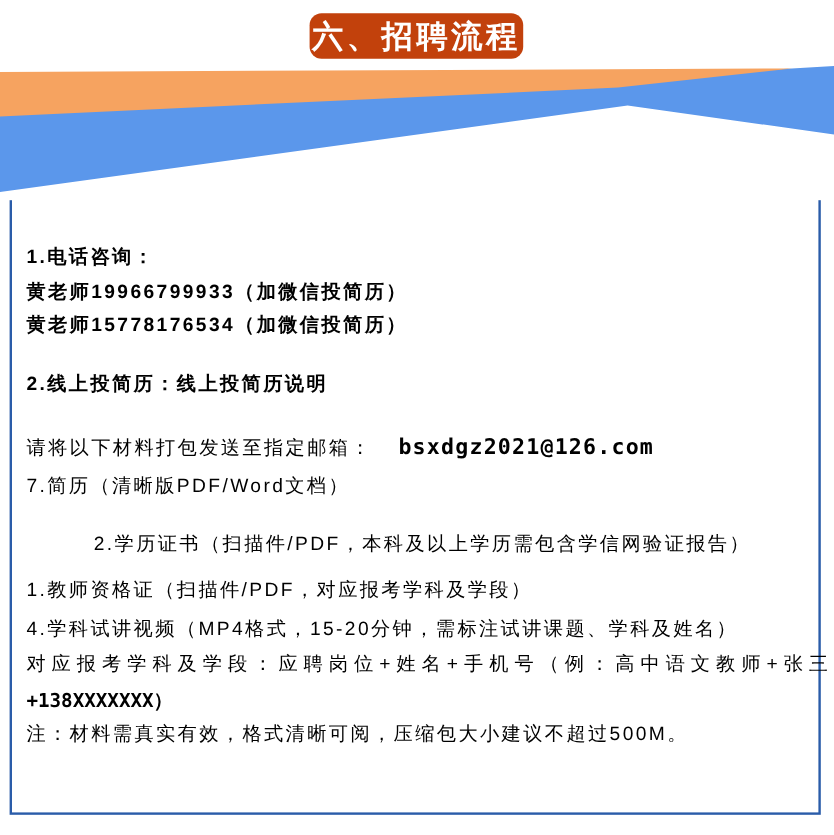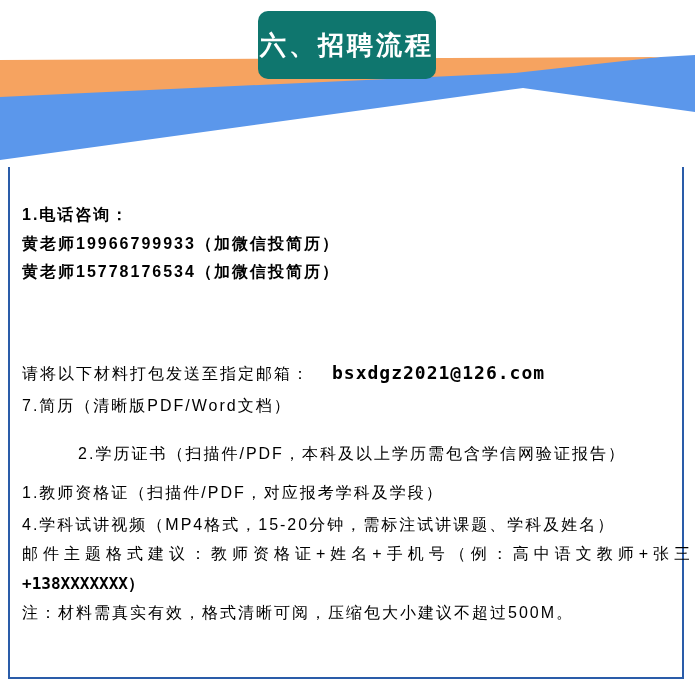--- a/index.html
+++ b/index.html
@@ -21,22 +21,22 @@
   }
 
   
   .header-ribbon{
     position:absolute;left:0;top:55px;width:695px;height:112px;
     z-index:2;
   }
 
   
   .title-badge{
-    position:absolute;left:258px;top:11px;width:178px;height:68px;
-    background:#0f766e;
+    position:absolute;left:258px;top:11px;width:178px;height:38px;
+    background:#c2410c;
     border-radius:10px;
     display:flex;align-items:center;justify-content:center;
     color:#ffffff;font-size:26px;font-weight:700;letter-spacing:3px;
     z-index:3;
   }
 
   .content{position:absolute;left:0;top:0;width:695px;height:576px;z-index:2;}
   .line{
     position:absolute;left:22px;width:660px;
     color:#000;font-size:16px;line-height:20px;
@@ -77,29 +77,30 @@
   <div class="title-badge">
     <span>六、招聘流程</span>
   </div>
 
   <div class="content">
 
     <div class="line bold l1">1.电话咨询：</div>
     <div class="line bold l2">黄老师19966799933（加微信投简历）</div>
     <div class="line bold l3">黄老师15778176534（加微信投简历）</div>
 
+    <div class="line bold l4">2.线上投简历：线上投简历说明</div>
 
     <div class="line l5">
       <span class="reg">请将以下材料打包发送至指定邮箱：</span><span class="email mono">bsxdgz2021@126.com</span>
     </div>
 
     <div class="line reg l6">7.简历（清晰版PDF/Word文档）</div>
     <div class="line reg l7">2.学历证书（扫描件/PDF，本科及以上学历需包含学信网验证报告）</div>
     <div class="line reg l8">1.教师资格证（扫描件/PDF，对应报考学科及学段）</div>
     <div class="line reg l9">4.学科试讲视频（MP4格式，15-20分钟，需标注试讲课题、学科及姓名）</div>
 
-    <div class="line wide l10">邮件主题格式建议：教师资格证+姓名+手机号（例：高中语文教师+张三</div>
+    <div class="line wide l10">对应报考学科及学段：应聘岗位+姓名+手机号（例：高中语文教师+张三</div>
     <div class="line mono l11">+138XXXXXXX）</div>
 
     <div class="line reg l12">注：材料需真实有效，格式清晰可阅，压缩包大小建议不超过500M。</div>
 
   </div>
 </div>
 
 </body></html>

